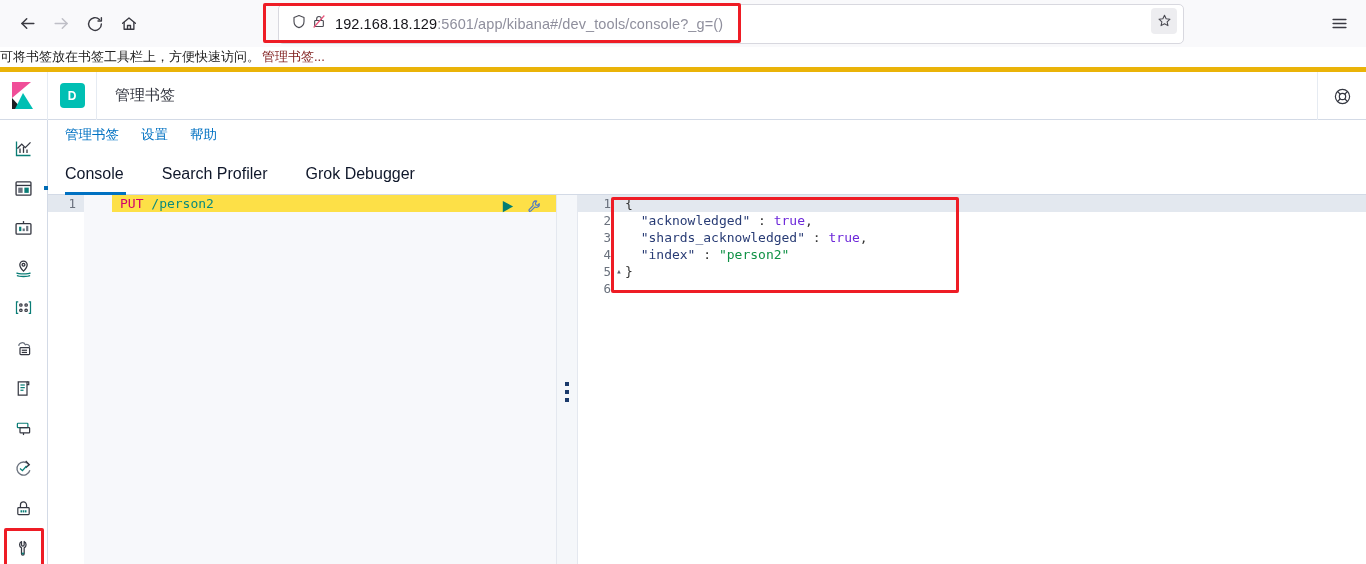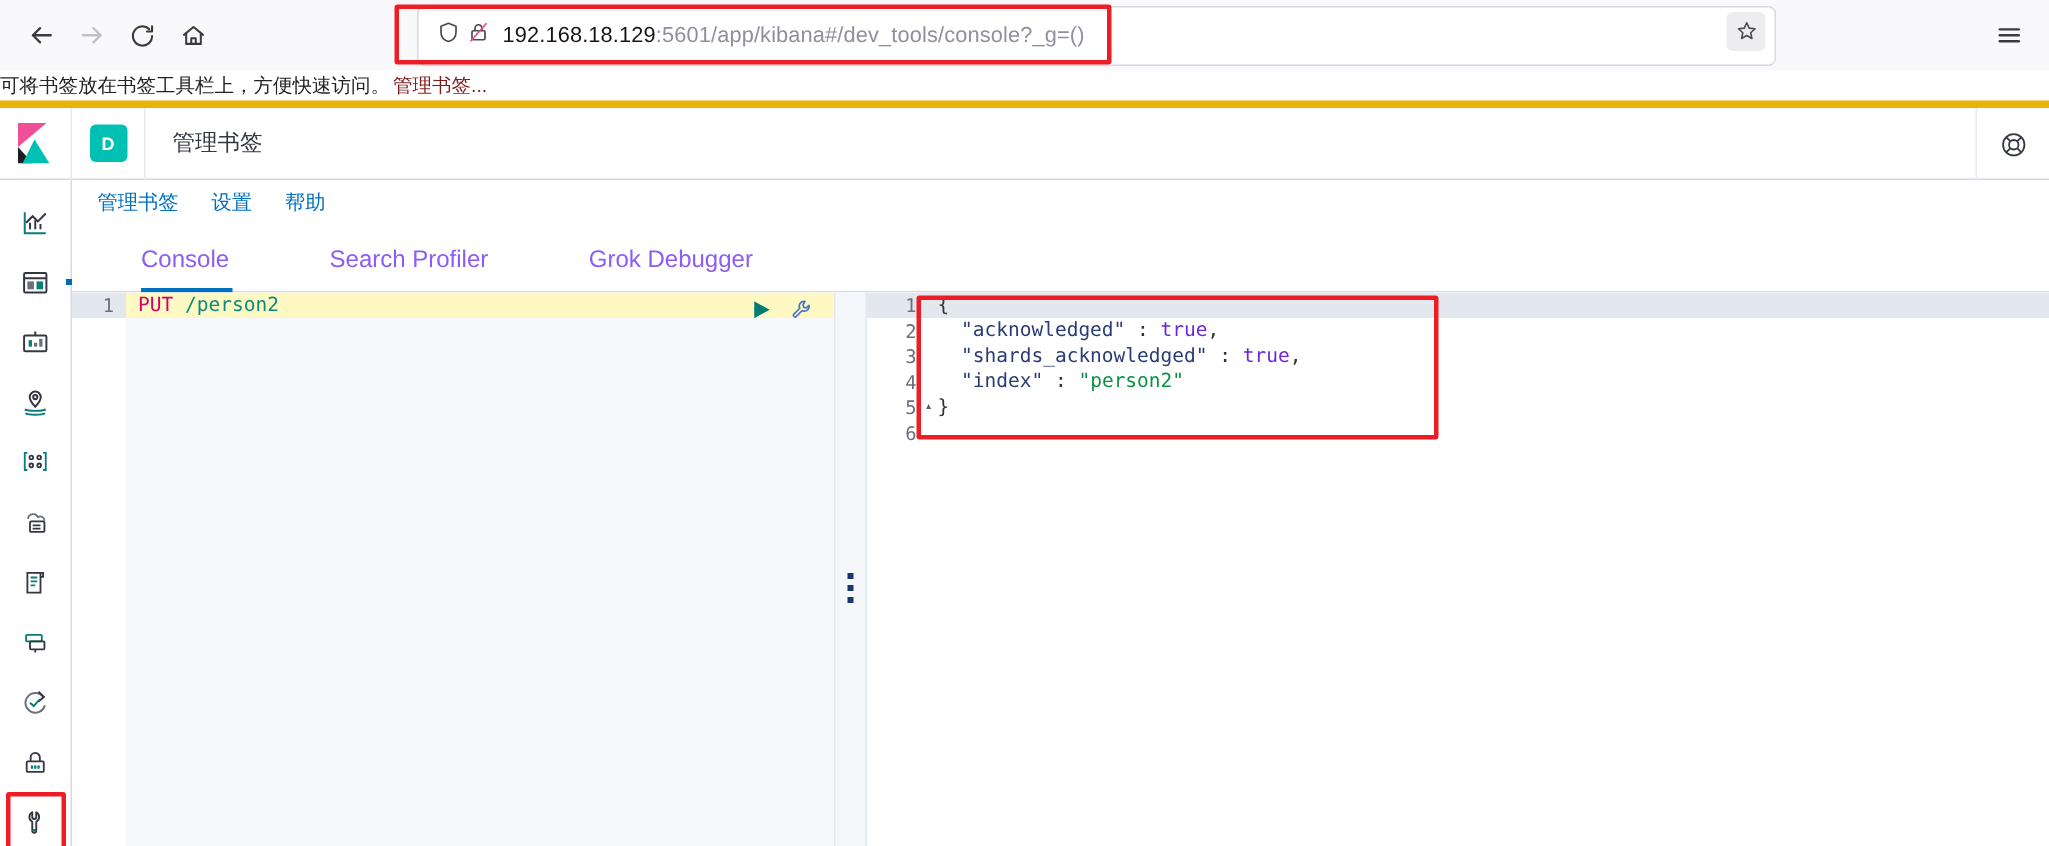--- a/index.html
+++ b/index.html
@@ -185,25 +185,24 @@
   .kb-tabs {
     height: 45px;
     display: flex;
     align-items: flex-end;
     gap: 0;
     padding-left: 17px;
     border-bottom: 1px solid #d3dae6;
   }
   .kb-tab {
     font-size: 16px;
-    color: #8b5cf6;
+    color: #0f172a;
     padding: 0 20px 11px 0;
     margin-right: 18px;
     position: relative;
-    margin-left: 29px;
   }
   .kb-tab.active::after {
     content: "";
     position: absolute;
     left: 0; right: 18px; bottom: -1px;
     height: 3px;
     background: #0071c2;
   }
 
   
@@ -243,21 +242,21 @@
     font-family: "DejaVu Sans Mono", "Liberation Mono", monospace;
     font-size: 13px;
     background: #f7f8fb;
   }
   .code-line {
     height: 17px;
     line-height: 17px;
     padding-left: 8px;
     white-space: pre;
   }
-  .code-line.hl { background: #fef9c3; }
+  .code-line.hl { background: #fde047; margin-left: 28px; }
   .tok-method { color: #d1006b; }
   .tok-path { color: #0b8a7d; }
   .actions {
     position: absolute;
     right: 14px; top: 4px;
     display: flex;
     align-items: center;
     gap: 12px;
   }
 

